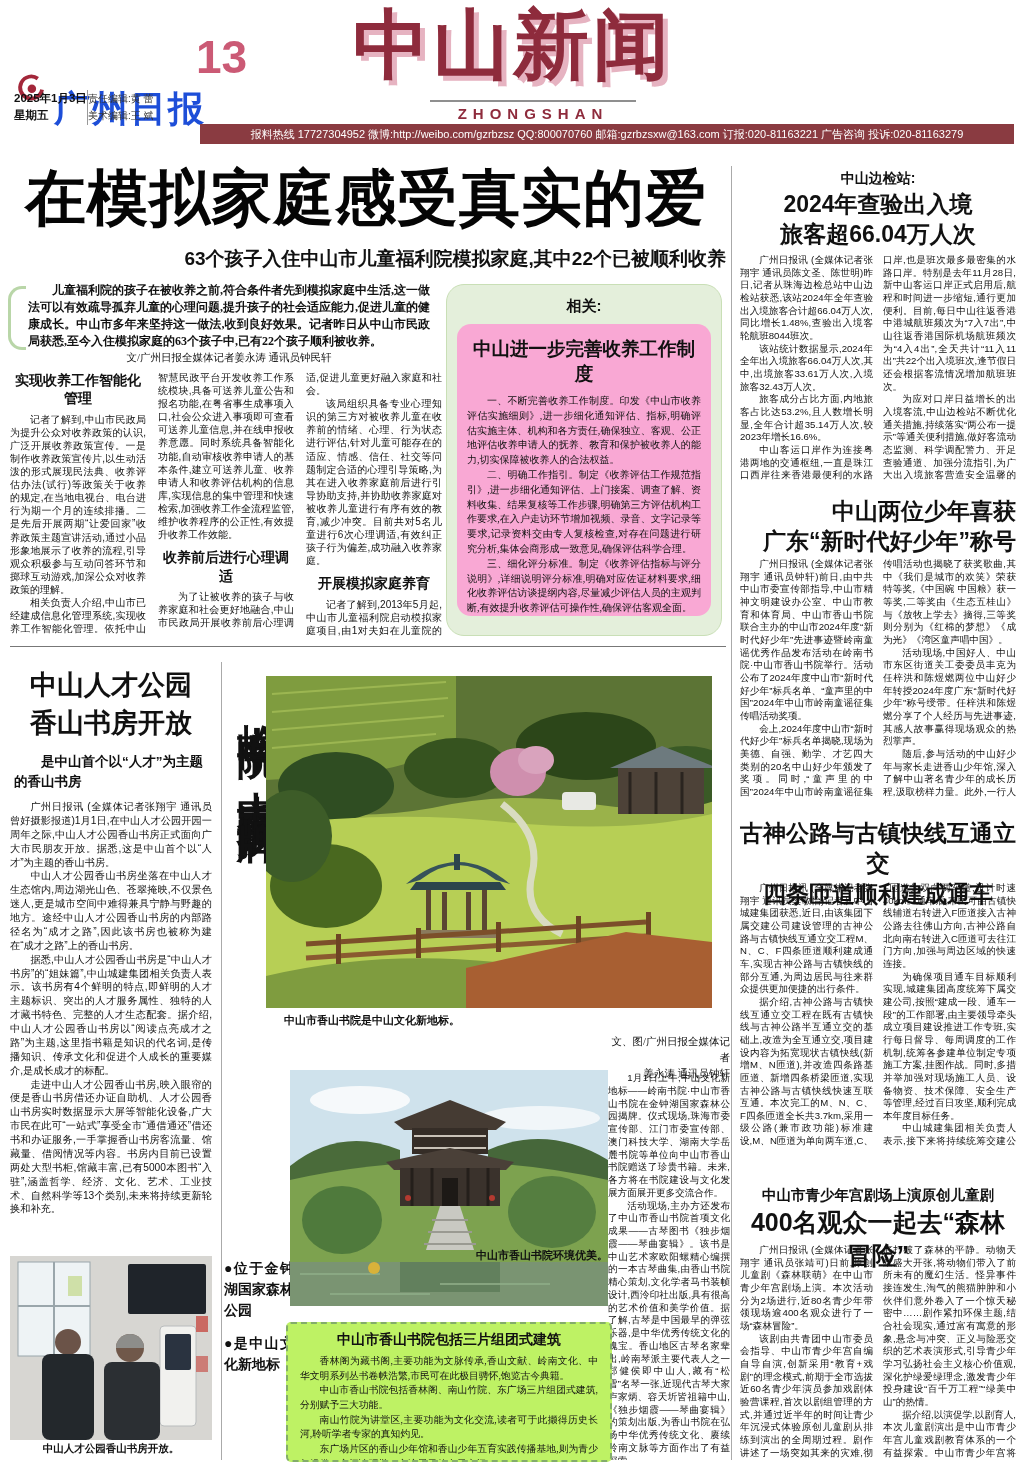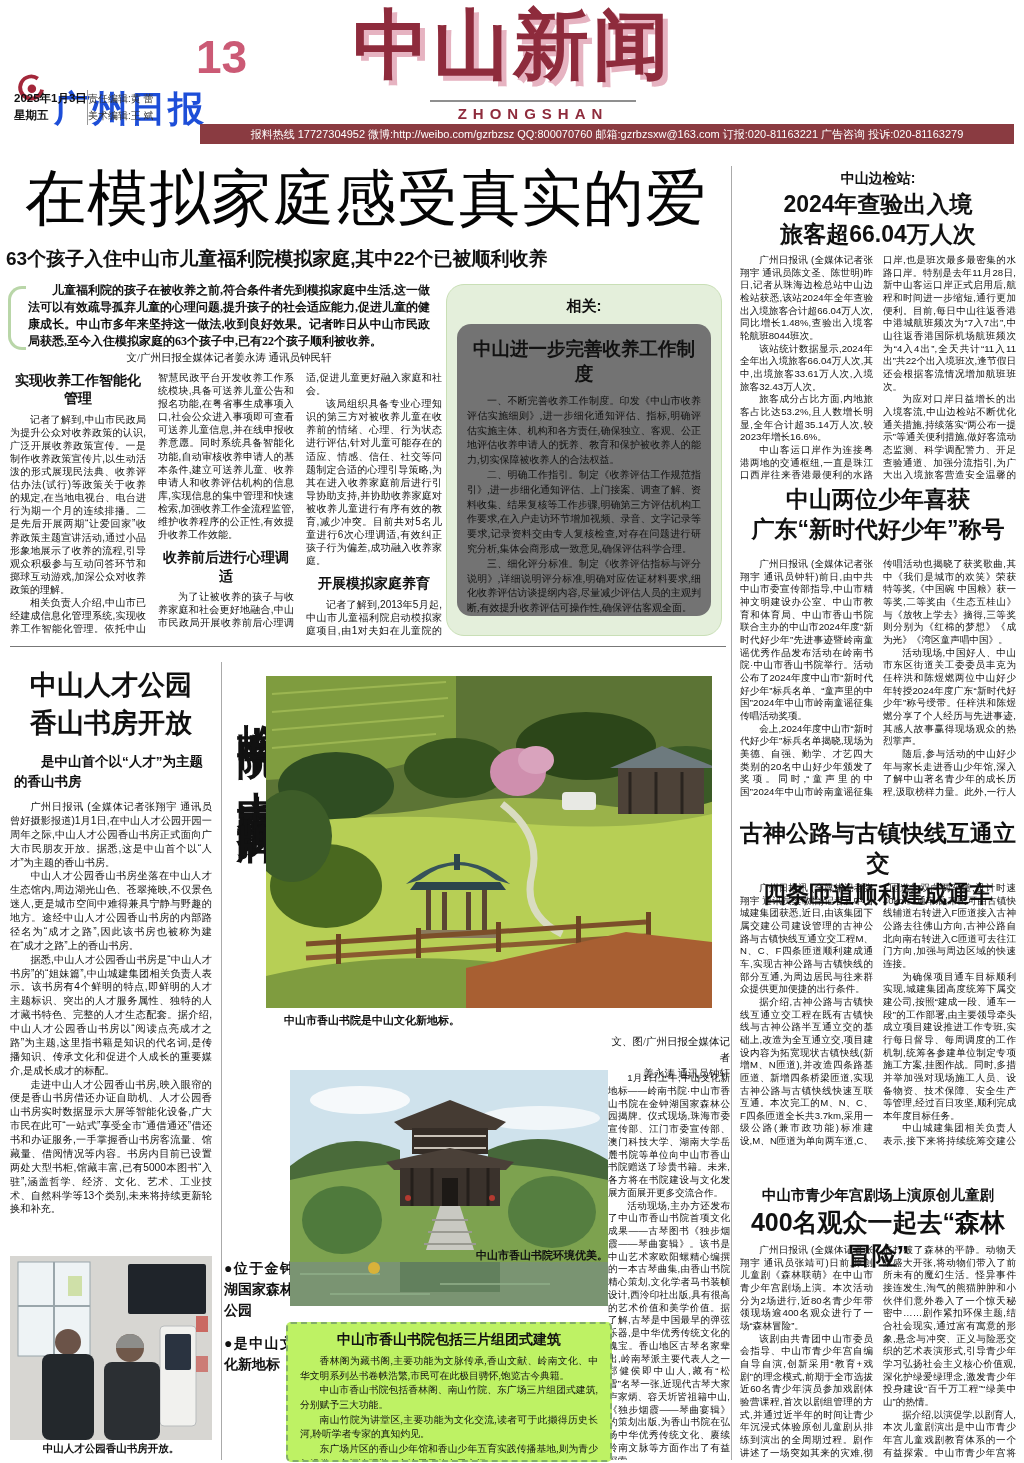--- a/index.html
+++ b/index.html
@@ -19,50 +19,50 @@
             text-shadow:5px 5px 0 #e6b3c1;}
   .masthead-sub{left:430px;top:100px;width:206px;border-top:2px solid #8f8f8f;padding-top:3px;
             text-align:center;letter-spacing:6px;color:#8e2b3c;font-weight:700;font-size:15px;}
   .contactbar{left:200px;top:124px;width:814px;height:20px;background:#8a3b41;color:#fff;
             font-size:11px;line-height:20px;text-align:center;white-space:nowrap;overflow:hidden;}
   
   .hline-mid{left:10px;top:646px;width:716px;height:1px;background:#777;}
   .vline-a{left:221px;top:662px;width:1px;height:798px;background:#aaa;}
   .vline-b{left:731px;top:166px;width:1px;height:1294px;background:#aaa;}
   
-  .m-headline{left:6px;top:162px;width:720px;text-align:center;font-size:61px;font-weight:400;
+  .m-headline{left:6px;top:162px;width:720px;text-align:center;font-size:61px;font-weight:700;
               color:#050505;letter-spacing:1px;line-height:1.2;}
-  .m-subhead{left:6px;top:246px;width:720px;text-align:left;font-size:19px;font-weight:800;}
+  .m-subhead{left:6px;top:246px;width:720px;text-align:right;font-size:19px;font-weight:800;}
   .arc-left{left:8px;top:286px;width:15px;height:58px;border:3px solid #b9d6a8;border-right:none;
             border-radius:14px 0 0 14px;}
   .m-lead{left:28px;top:282px;width:402px;font-family:"Liberation Serif",serif;font-weight:700;
           font-size:12px;line-height:1.42;text-align:justify;text-indent:2em;}
   .m-byline{left:28px;top:351px;width:402px;text-align:center;font-size:10.5px;
           font-family:"Liberation Serif",serif;}
   .m-body{left:10px;top:371px;width:432px;height:268px;column-count:3;column-gap:12px;
           font-size:10px;line-height:1.31;text-align:justify;overflow:hidden;}
   .m-body p{margin:0;text-indent:2em;}
   .colhead{font-size:14px;font-weight:800;text-align:center;margin:7px 0 5px;}
   .colhead:first-child{margin-top:0;}
   
   .related{left:446px;top:284px;width:276px;height:352px;background:#e4efdb;border:1px solid #c9dfb6;
            border-radius:18px;box-sizing:border-box;padding:8px 10px 10px;}
   .related-kicker{text-align:center;font-size:15px;font-weight:900;margin:4px 0 8px;}
-  .related-inner{background:#737373;border-radius:14px;padding:10px 10px;height:272px;overflow:hidden;}
+  .related-inner{background:#f9a8d4;border-radius:14px;padding:10px 10px;height:272px;overflow:hidden;}
   .related-headline{text-align:center;font-size:18.5px;font-weight:900;margin:2px 0 8px;}
   .related-inner p{margin:0;font-family:"Liberation Serif",serif;font-size:10px;line-height:1.48;
            text-align:justify;text-indent:2em;}
   
   .rr{left:740px;width:276px;}
   .rr-kicker{text-align:center;font-size:14px;font-weight:800;}
   .rr-headline{text-align:center;font-size:23px;font-weight:900;line-height:1.32;}
   .rr-body{column-count:2;column-gap:10px;font-size:9.6px;line-height:1.32;text-align:justify;overflow:hidden;}
   .rr-body p{margin:0;text-indent:2em;}
   .a1-kicker{top:170px;}  .a1-headline{top:189px;}  .a1-body{top:254px;height:230px;}
-  .a2-headline{top:484px;} .a2-body{top:558px;height:248px;}
+  .a2-headline{top:496px;text-align:right;} .a2-body{top:558px;height:248px;}
   .a3-headline{top:818px;} .a3-body{top:882px;height:272px;}
   .a4-kicker{top:1186px;font-size:14.5px;} .a4-headline{top:1206px;font-size:25px;}
   .a4-body{top:1244px;height:216px;}
   
   .t-headline{left:10px;top:666px;width:202px;text-align:center;font-size:27px;font-weight:900;line-height:1.42;}
   .t-subhead{left:14px;top:752px;width:196px;font-size:13.5px;font-weight:700;line-height:1.5;text-indent:2em;}
   .t-body{left:10px;top:800px;width:202px;height:452px;font-size:10.2px;line-height:1.36;
           text-align:justify;overflow:hidden;}
   .t-body p{margin:0;text-indent:2em;}
   .t-photo{left:10px;top:1256px;width:202px;height:184px;}

